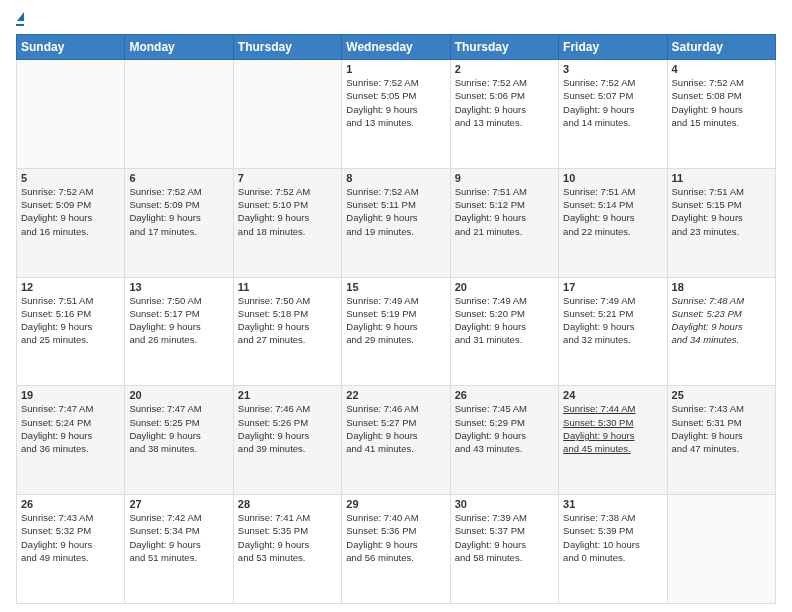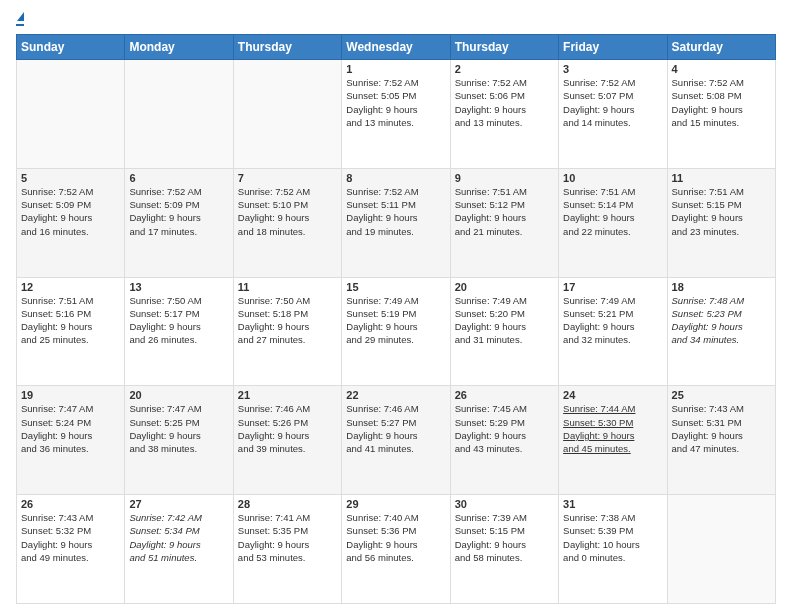--- a/index.html
+++ b/index.html
@@ -305,21 +305,21 @@
         <tr>
           <td>
             <span class="day-number">26</span>
             <div class="day-info" style="white-space: pre-line;">Sunrise: 7:43 AM
 Sunset: 5:32 PM
 Daylight: 9 hours
 and 49 minutes.</div>
           </td>
           <td>
             <span class="day-number">27</span>
-            <div class="day-info" style="white-space: pre-line; font-style: italic;">Sunrise: 7:42 AM
+            <div class="day-info" style="white-space: pre-line;">Sunrise: 7:42 AM
 Sunset: 5:34 PM
 Daylight: 9 hours
 and 51 minutes.</div>
           </td>
           <td>
             <span class="day-number">28</span>
             <div class="day-info" style="white-space: pre-line;">Sunrise: 7:41 AM
 Sunset: 5:35 PM
 Daylight: 9 hours
 and 53 minutes.</div>
@@ -327,21 +327,21 @@
           <td>
             <span class="day-number">29</span>
             <div class="day-info" style="white-space: pre-line;">Sunrise: 7:40 AM
 Sunset: 5:36 PM
 Daylight: 9 hours
 and 56 minutes.</div>
           </td>
           <td>
             <span class="day-number">30</span>
             <div class="day-info" style="white-space: pre-line;">Sunrise: 7:39 AM
-Sunset: 5:15 PM
+Sunset: 5:37 PM
 Daylight: 9 hours
 and 58 minutes.</div>
           </td>
           <td>
             <span class="day-number">31</span>
             <div class="day-info" style="white-space: pre-line;">Sunrise: 7:38 AM
 Sunset: 5:39 PM
 Daylight: 10 hours
 and 0 minutes.</div>
           </td>

